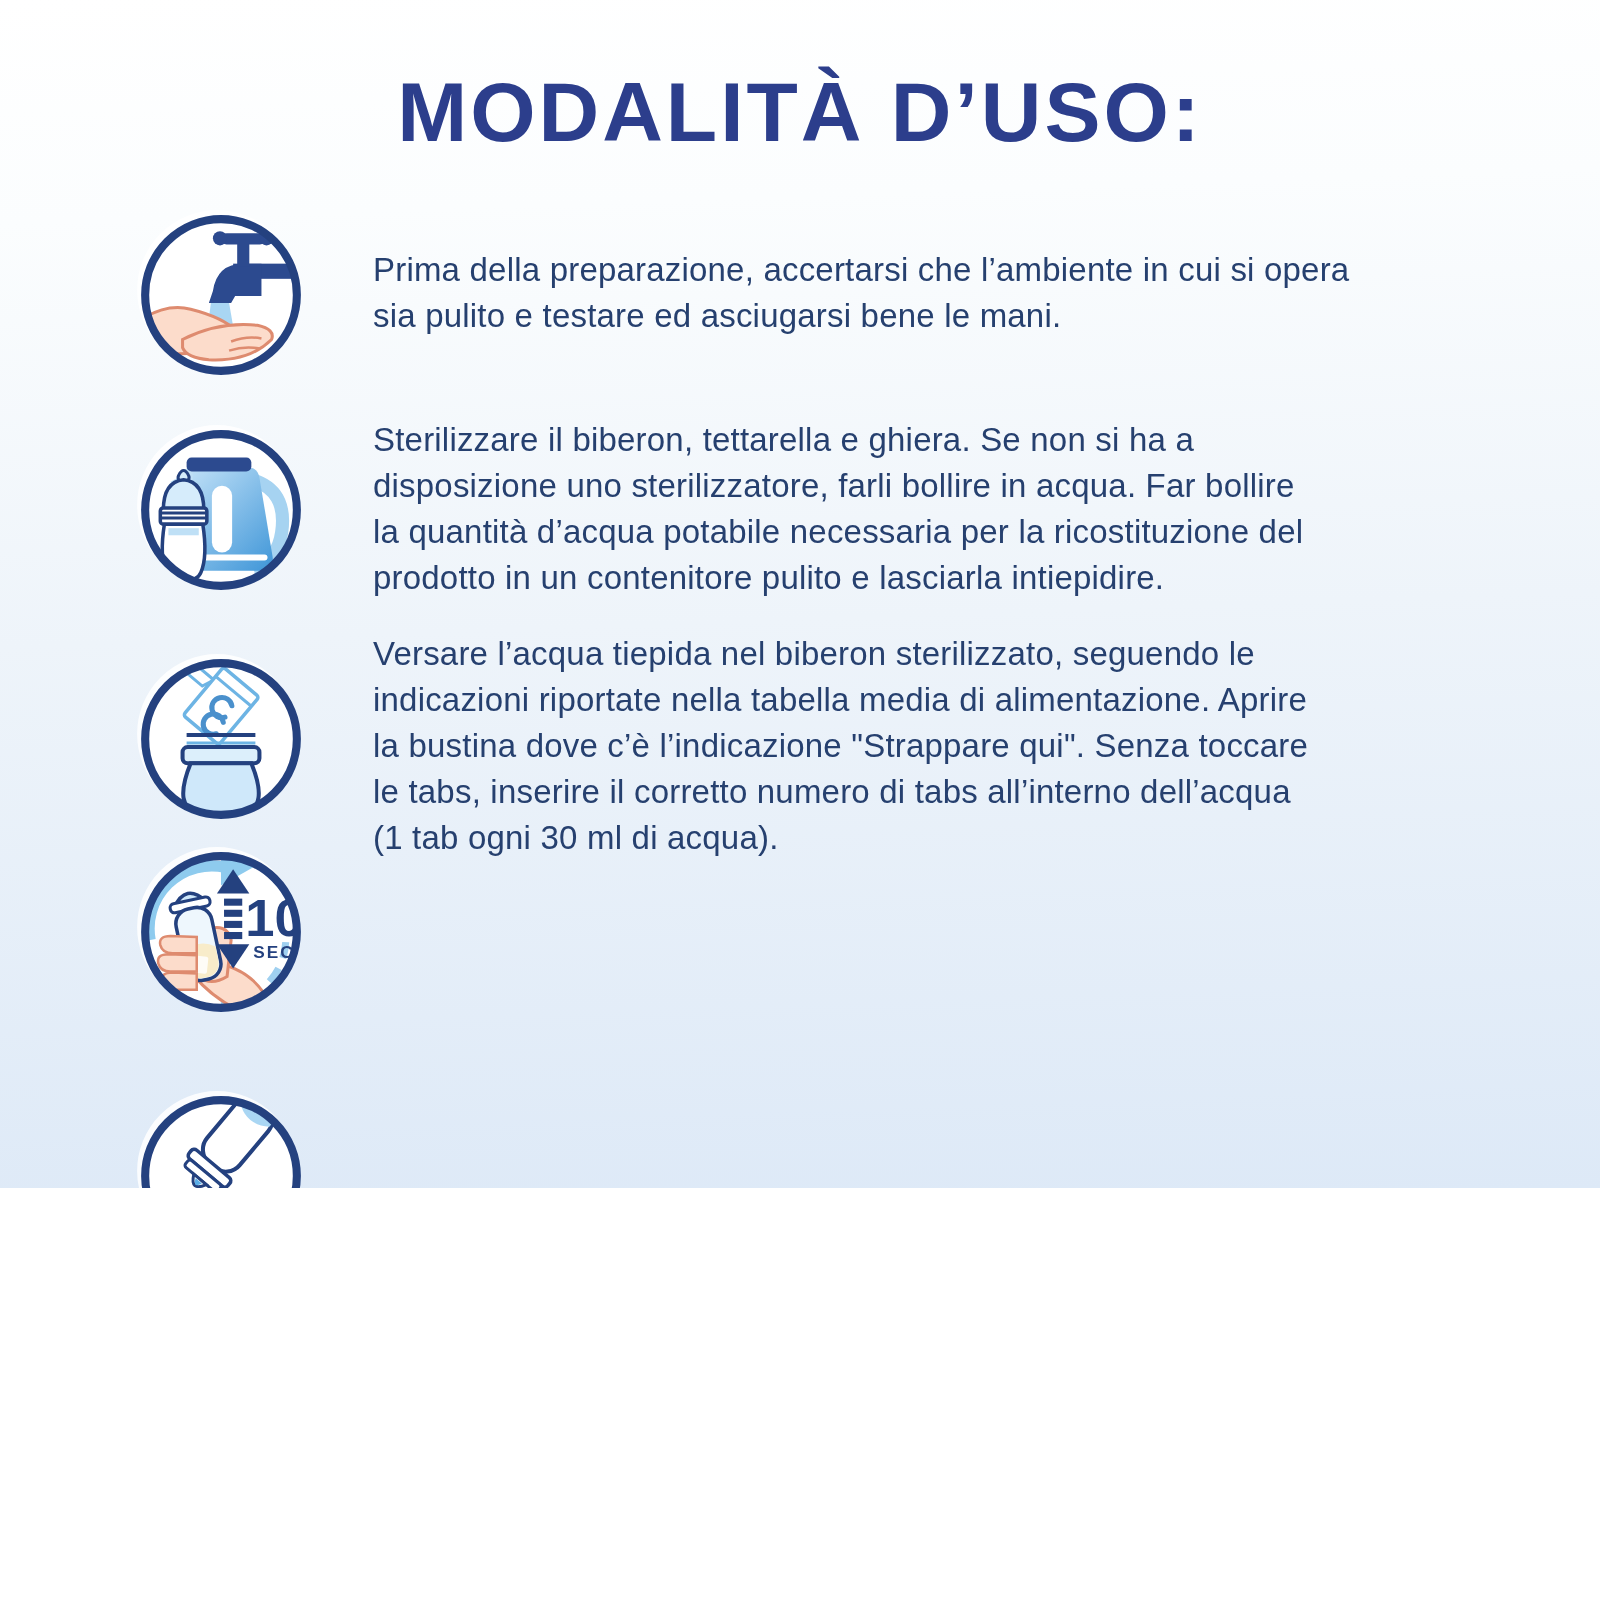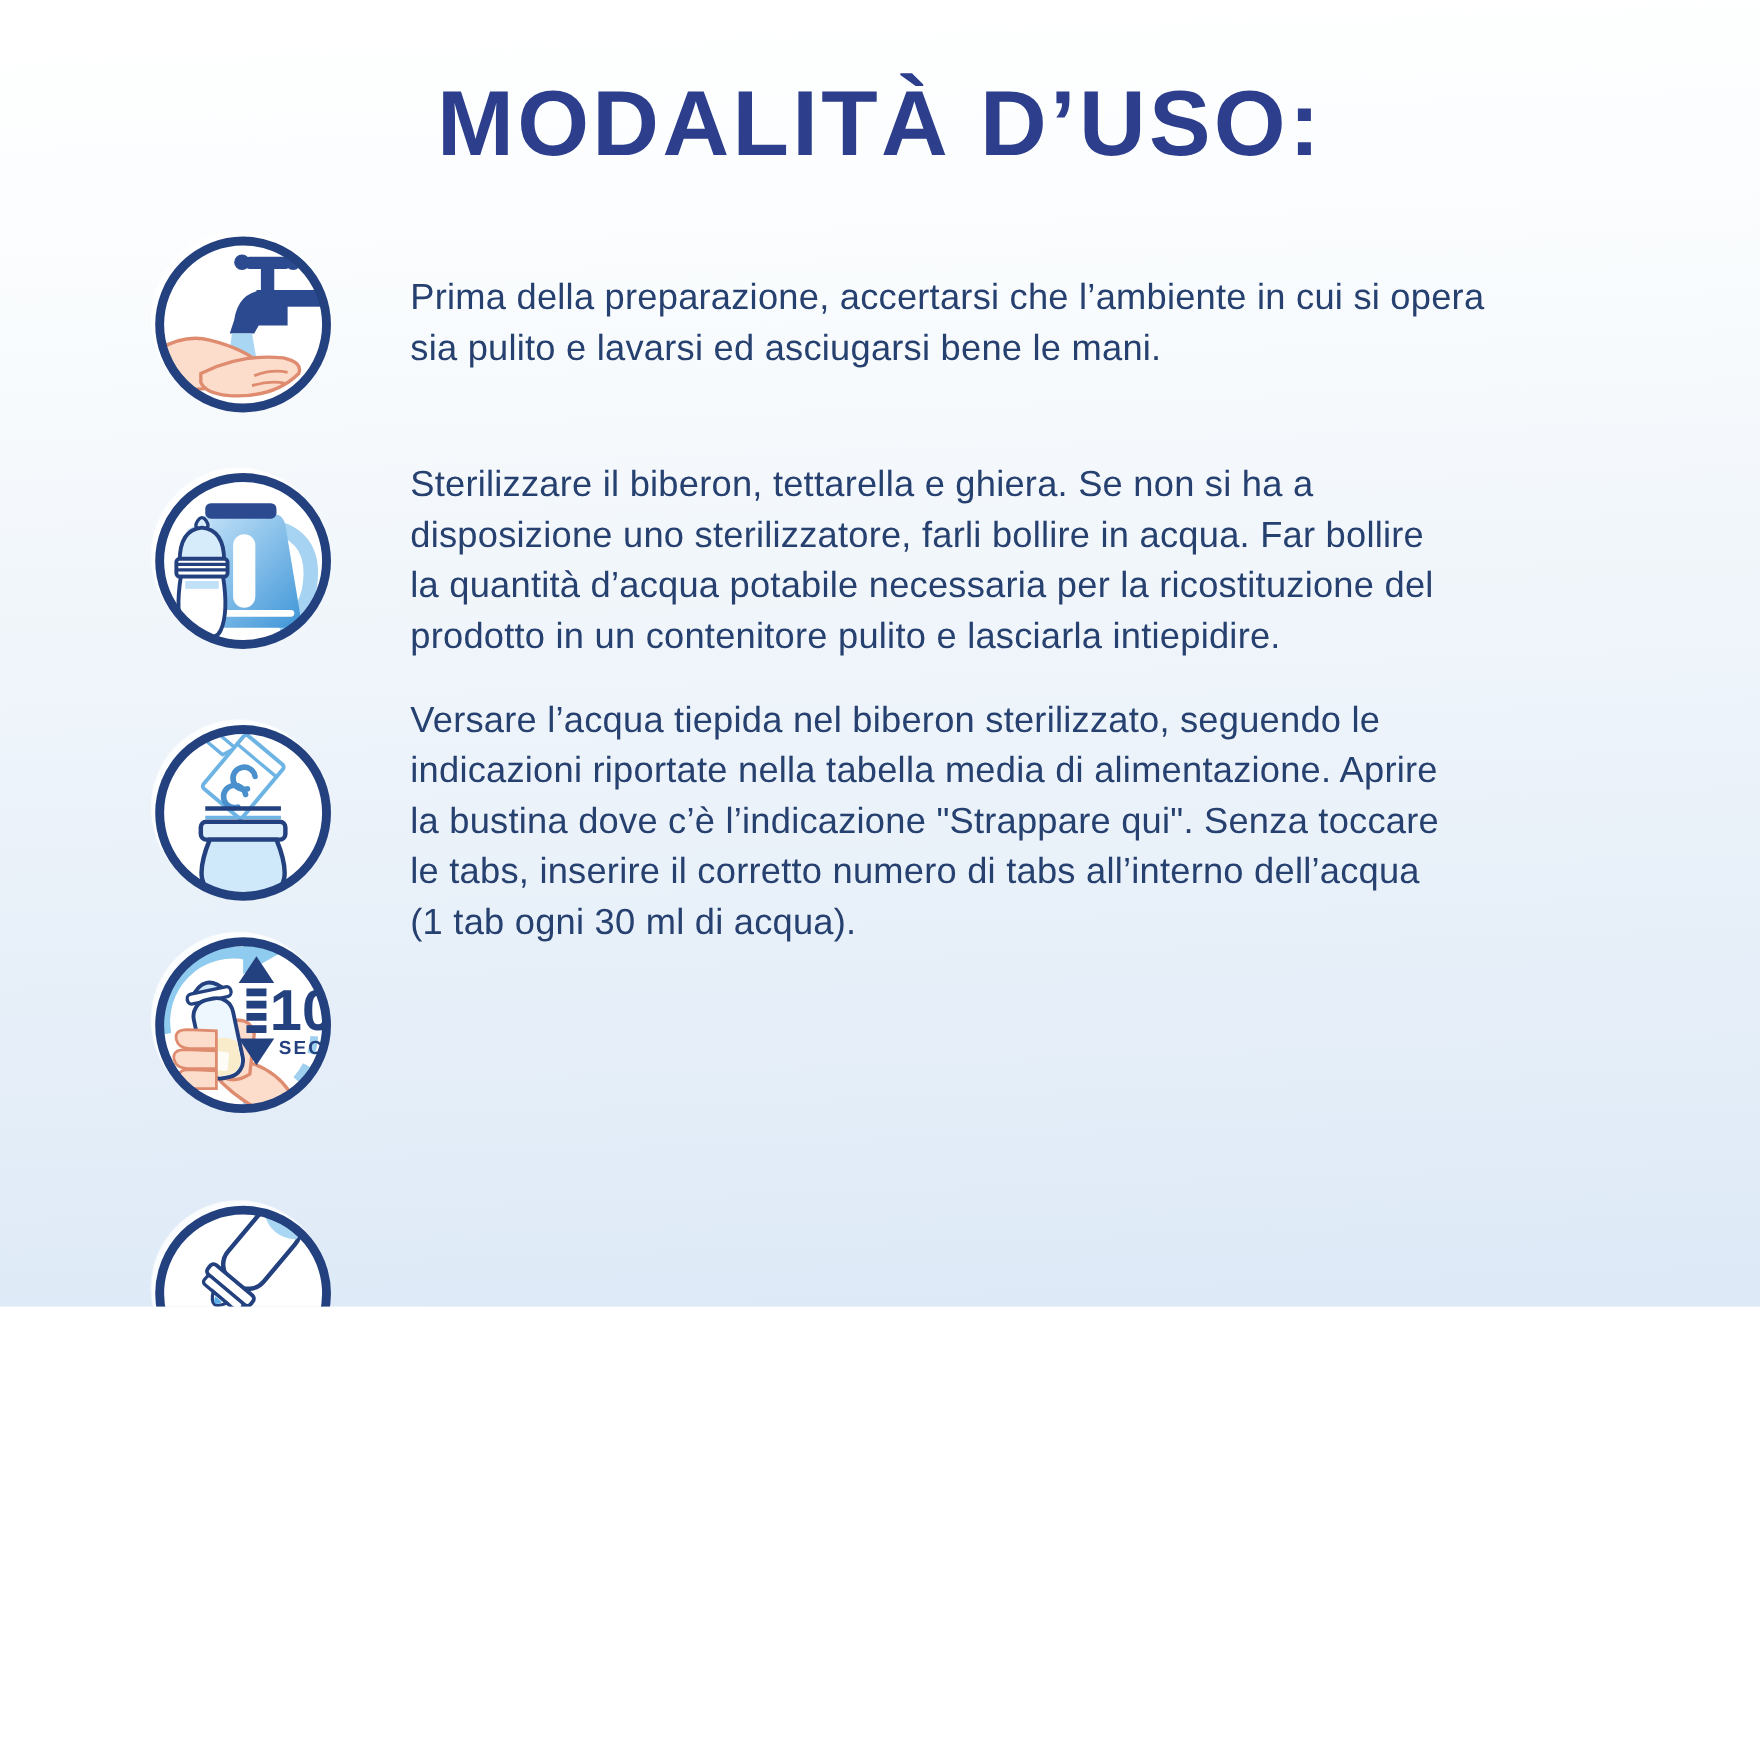--- a/index.html
+++ b/index.html
@@ -56,21 +56,21 @@
           <circle cx="133" cy="32" r="7" fill="#2c4a8f"></circle>
         <path d="M78 96 h18 l8 46 h-32 z" fill="#a9d6f3"></path>
         <path d="M-8 126 Q26 94 58 102 Q90 110 104 124 l-2 10 Q68 148 34 146 Q6 144 -8 136 z" fill="#fcdccb" stroke="#de8b6f" stroke-width="3"></path>
         <path d="M50 132 Q86 114 124 118 q18 4 14 14 q-22 22-62 20 q-22-2-26-12 z" fill="#fcdccb" stroke="#de8b6f" stroke-width="3"></path>
         <path d="M98 134 q16-6 30-3 M96 143 q16-5 30-2" stroke="#de8b6f" stroke-width="2.5" fill="none"></path>
       </g>
       <circle cx="88" cy="88" r="75" fill="none" stroke="#24417f" stroke-width="8"></circle>
     </svg>
   </div>
   <p class="step-text t1">Prima della preparazione, accertarsi che l’ambiente in cui si opera
-sia pulito e lavarsi ed asciugarsi bene le mani.</p>
+sia pulito e testare ed asciugarsi bene le mani.</p>
 
   <div class="icon i2">
     <svg width="178" height="178" viewBox="0 0 176 176">
       <defs>
         <clipPath id="k2">
             <circle cx="88" cy="88" r="75"></circle>
           </clipPath>
         <linearGradient id="g2" x1="0" y1="0" x2="1" y2="1">
           <stop offset="0" stop-color="#cfe9fb"></stop>
             <stop offset="1" stop-color="#3f96d8"></stop>

